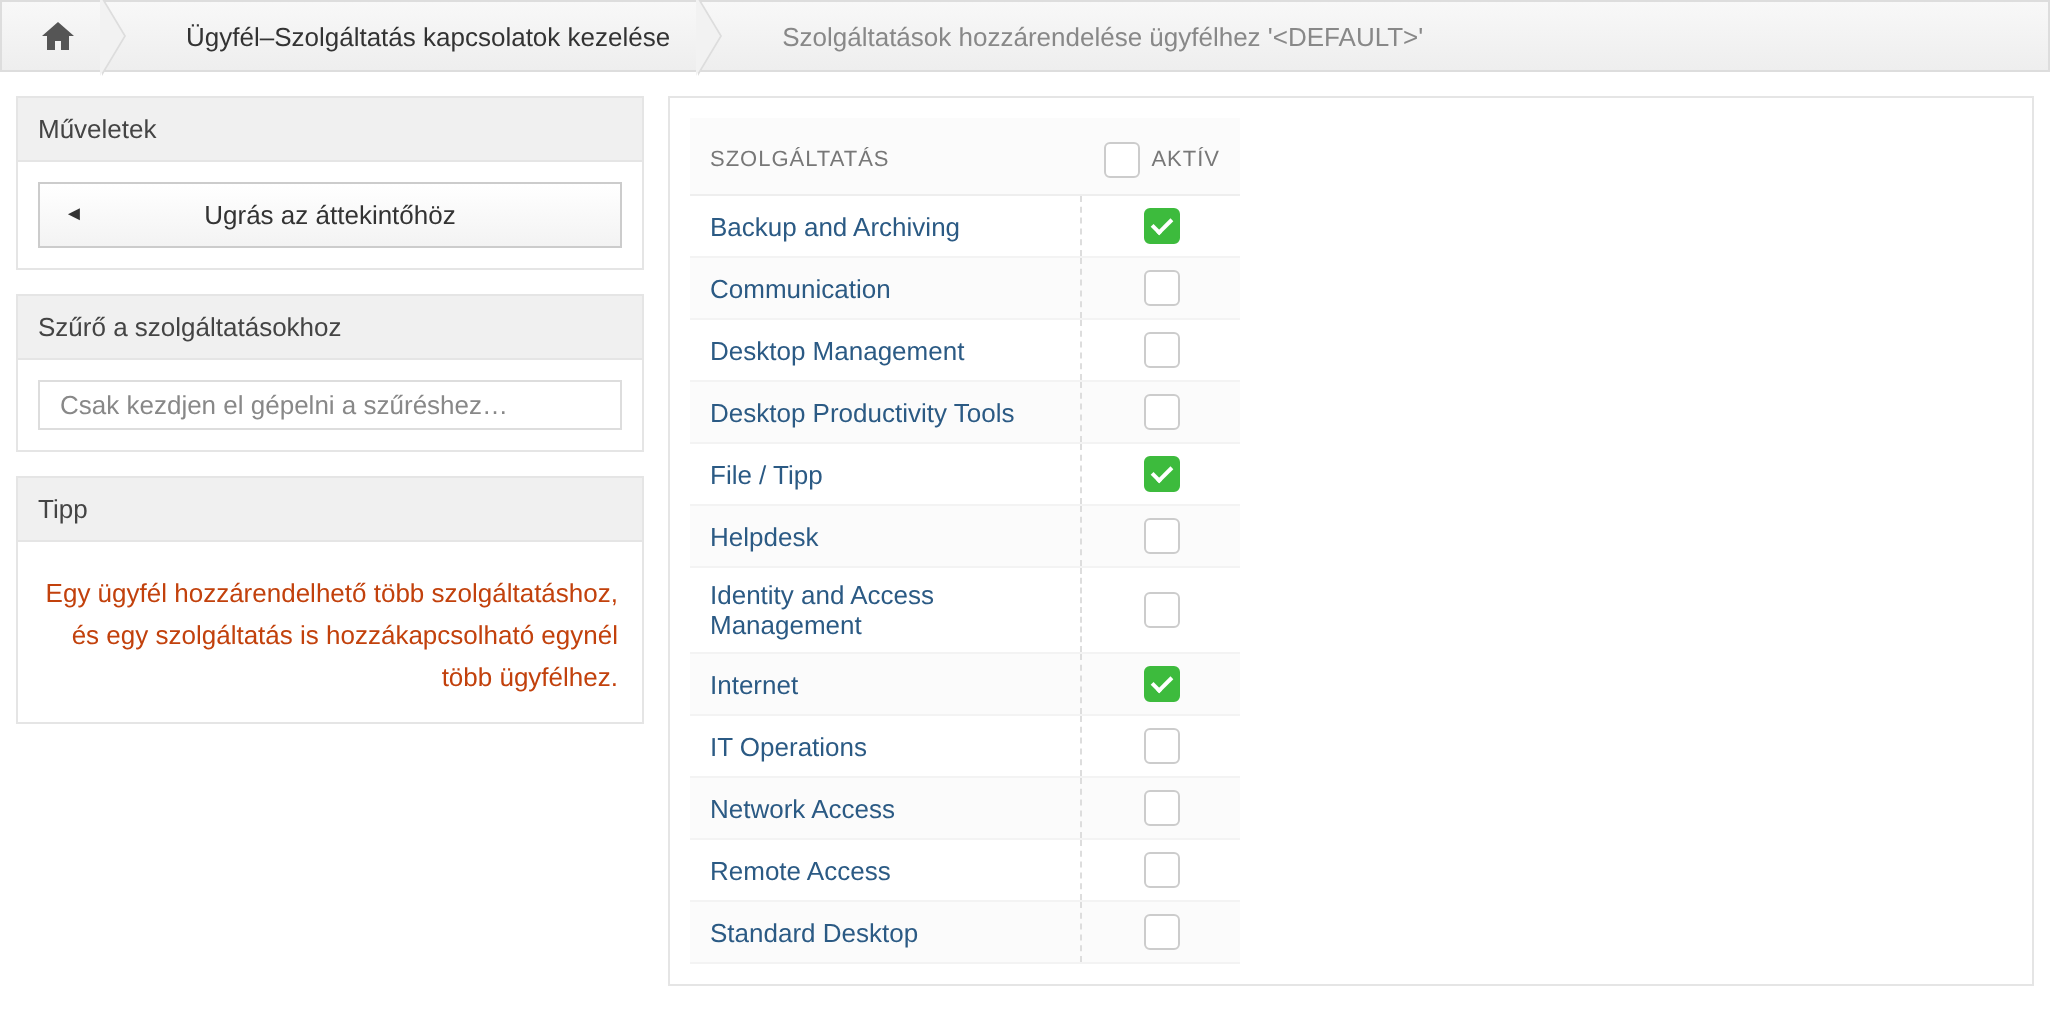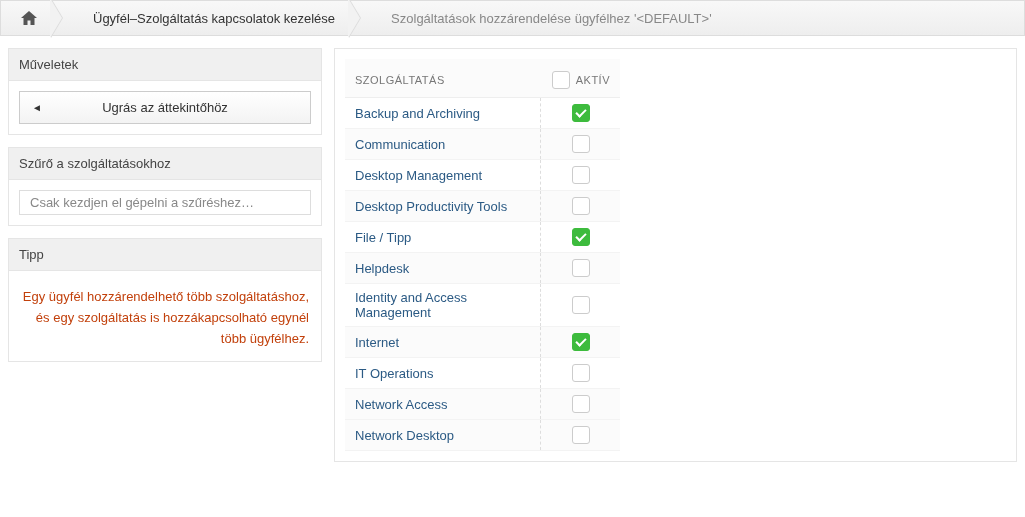--- a/index.html
+++ b/index.html
@@ -160,22 +160,27 @@
                 <tr>
                   <td class="col-service"><a href="#">IT Operations</a></td>
                   <td class="col-divider"></td>
                   <td class="col-active"><span class="chk"></span></td>
                 </tr>
                 <tr class="alt">
                   <td class="col-service"><a href="#">Network Access</a></td>
                   <td class="col-divider"></td>
                   <td class="col-active"><span class="chk"></span></td>
                 </tr>
+                <tr>
+                  <td class="col-service"><a href="#">Remote Access</a></td>
+                  <td class="col-divider"></td>
+                  <td class="col-active"><span class="chk"></span></td>
+                </tr>
                 <tr class="alt">
-                  <td class="col-service"><a href="#">Network Desktop</a></td>
+                  <td class="col-service"><a href="#">Standard Desktop</a></td>
                   <td class="col-divider"></td>
                   <td class="col-active"><span class="chk"></span></td>
                 </tr>
               </tbody>
           </table>
 
         </div>
       </div>
     </div>
   </div>

